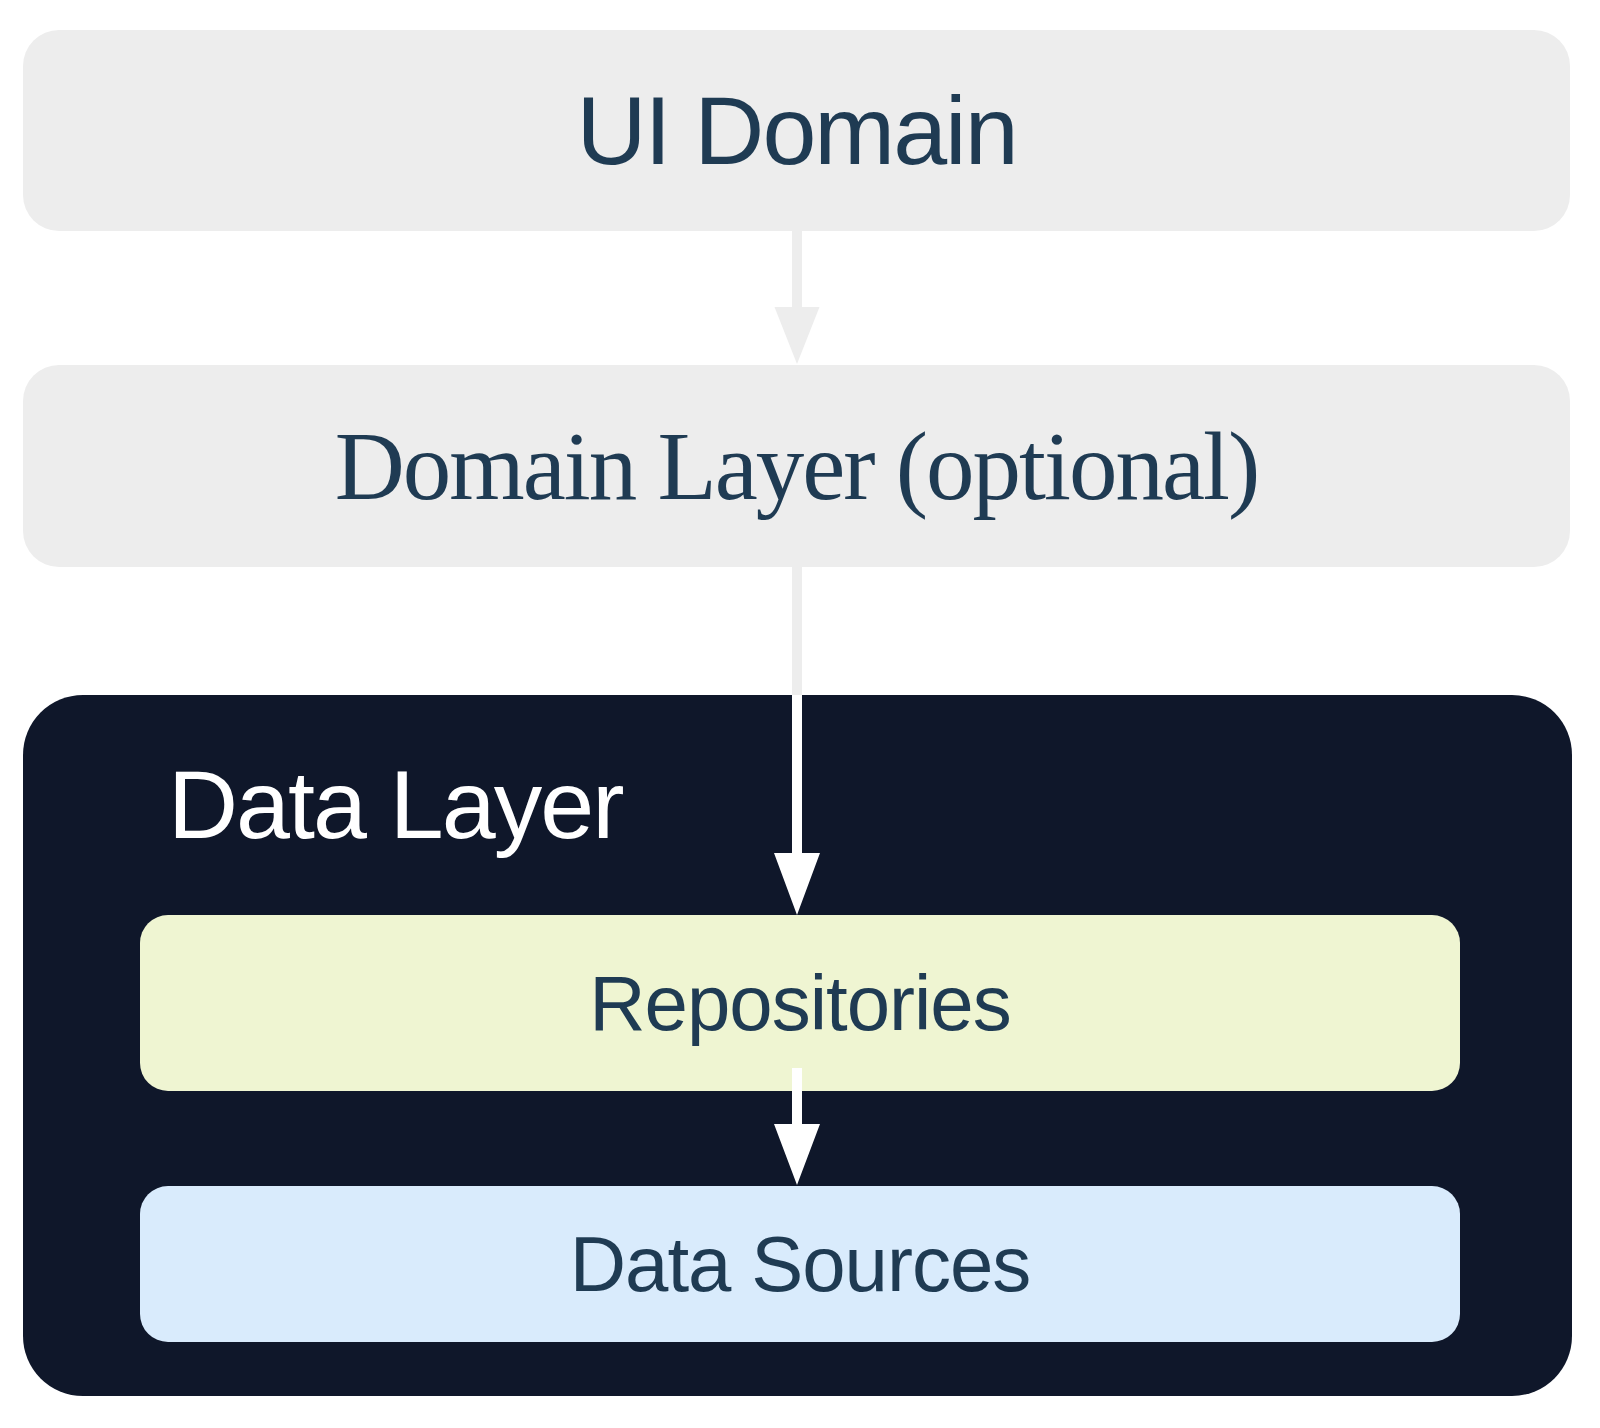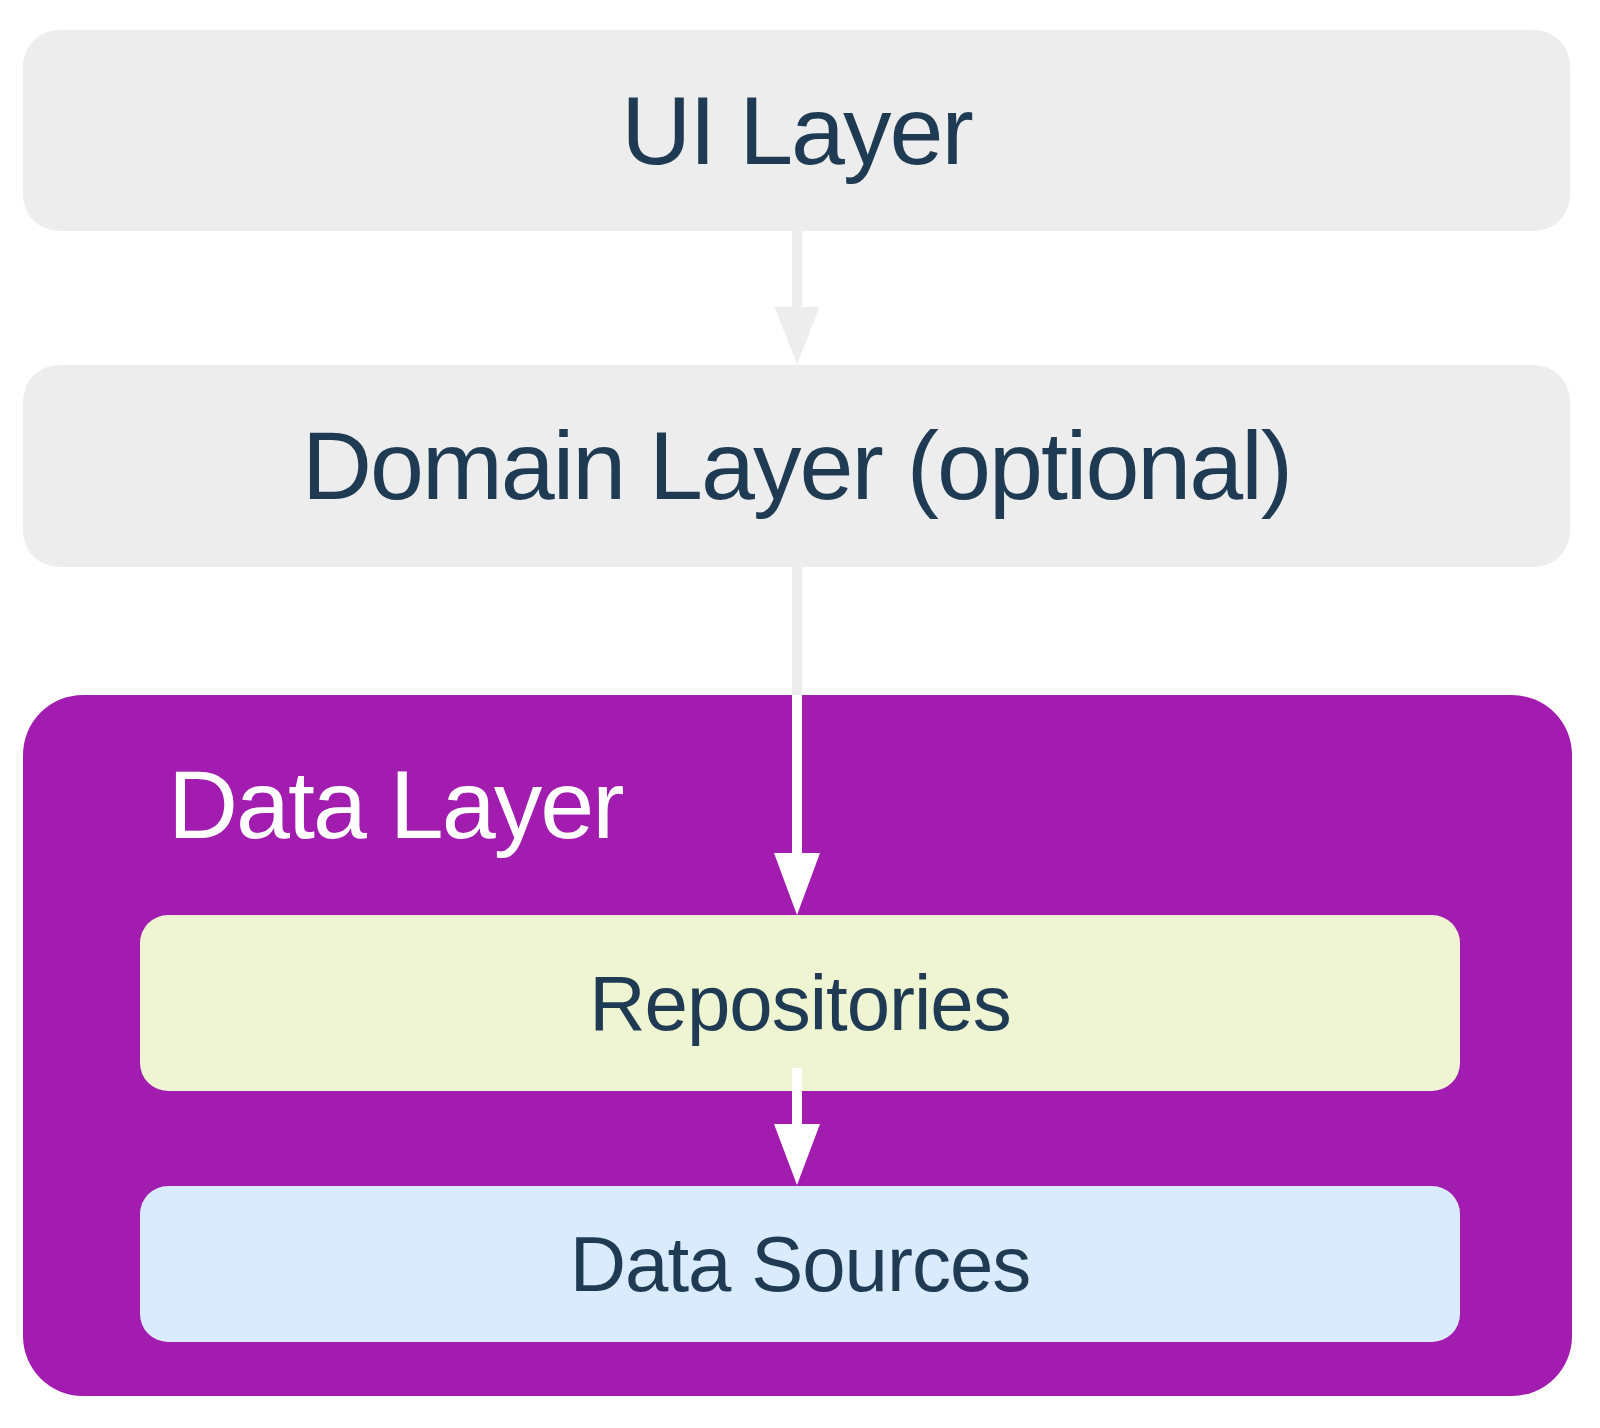--- a/index.html
+++ b/index.html
@@ -26,28 +26,28 @@
     left: 23px;
     width: 1547px;
     height: 201px;
     background: #EDEDED;
     border-radius: 36px;
     color: #1F3B53;
     font-size: 97px;
     letter-spacing: -2px;
   }
   #ui-layer-box { top: 30px; }
-  #domain-layer-box { top: 365px; height: 202px; }
+  #domain-layer-box { top: 365px; height: 202px; font-family: Liberation Serif, serif; }
   #data-layer-box {
     position: absolute;
     left: 23px;
     top: 695px;
     width: 1549px;
     height: 701px;
-    background: #a21caf;
+    background: #0f172a;
     border-radius: 60px;
   }
   .data-layer-label-band {
     position: absolute;
     left: 0;
     top: 0;
     width: 100%;
     height: 220px;
     display: flex;
     align-items: center;
@@ -89,21 +89,21 @@
     z-index: 5;
   }
   .label { white-space: nowrap; }
 </style>
 </head>
 <body>
 
 <div class="canvas">
 
   <div class="node layer-gray" id="ui-layer-box">
-    <span class="label">UI Layer</span>
+    <span class="label">UI Domain</span>
   </div>
 
   <div class="node layer-gray" id="domain-layer-box">
     <span class="label">Domain Layer (optional)</span>
   </div>
 
   <div id="data-layer-box">
     <div class="data-layer-label-band">
       <span class="label">Data Layer</span>
     </div>

